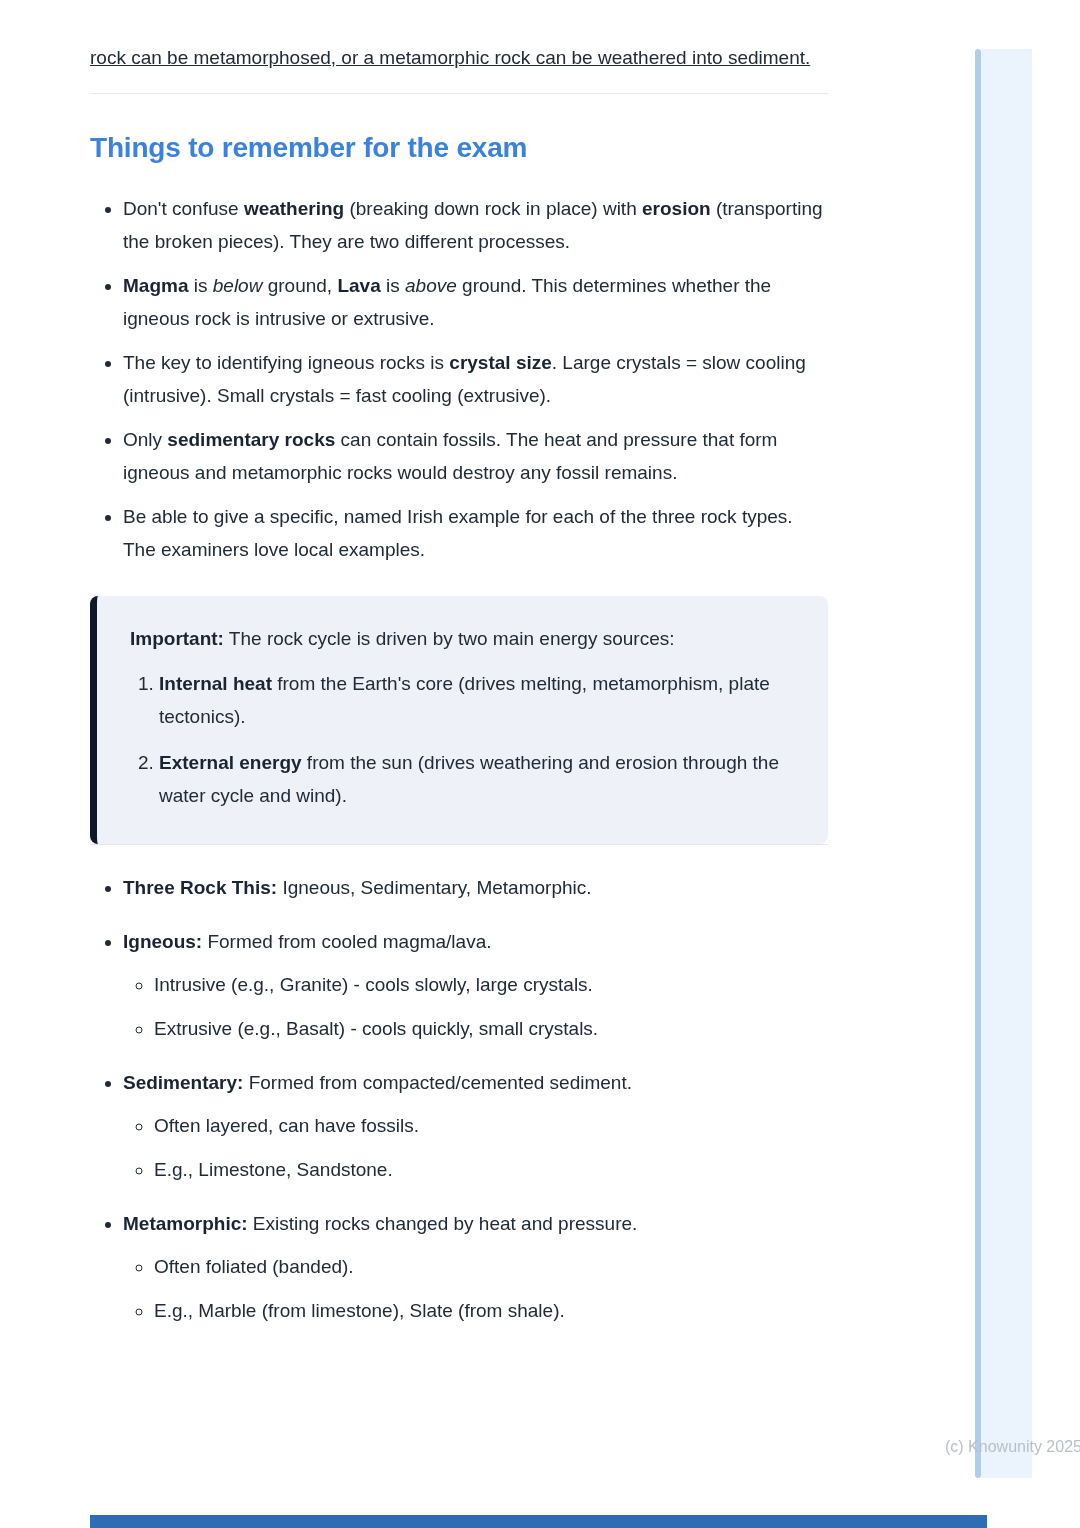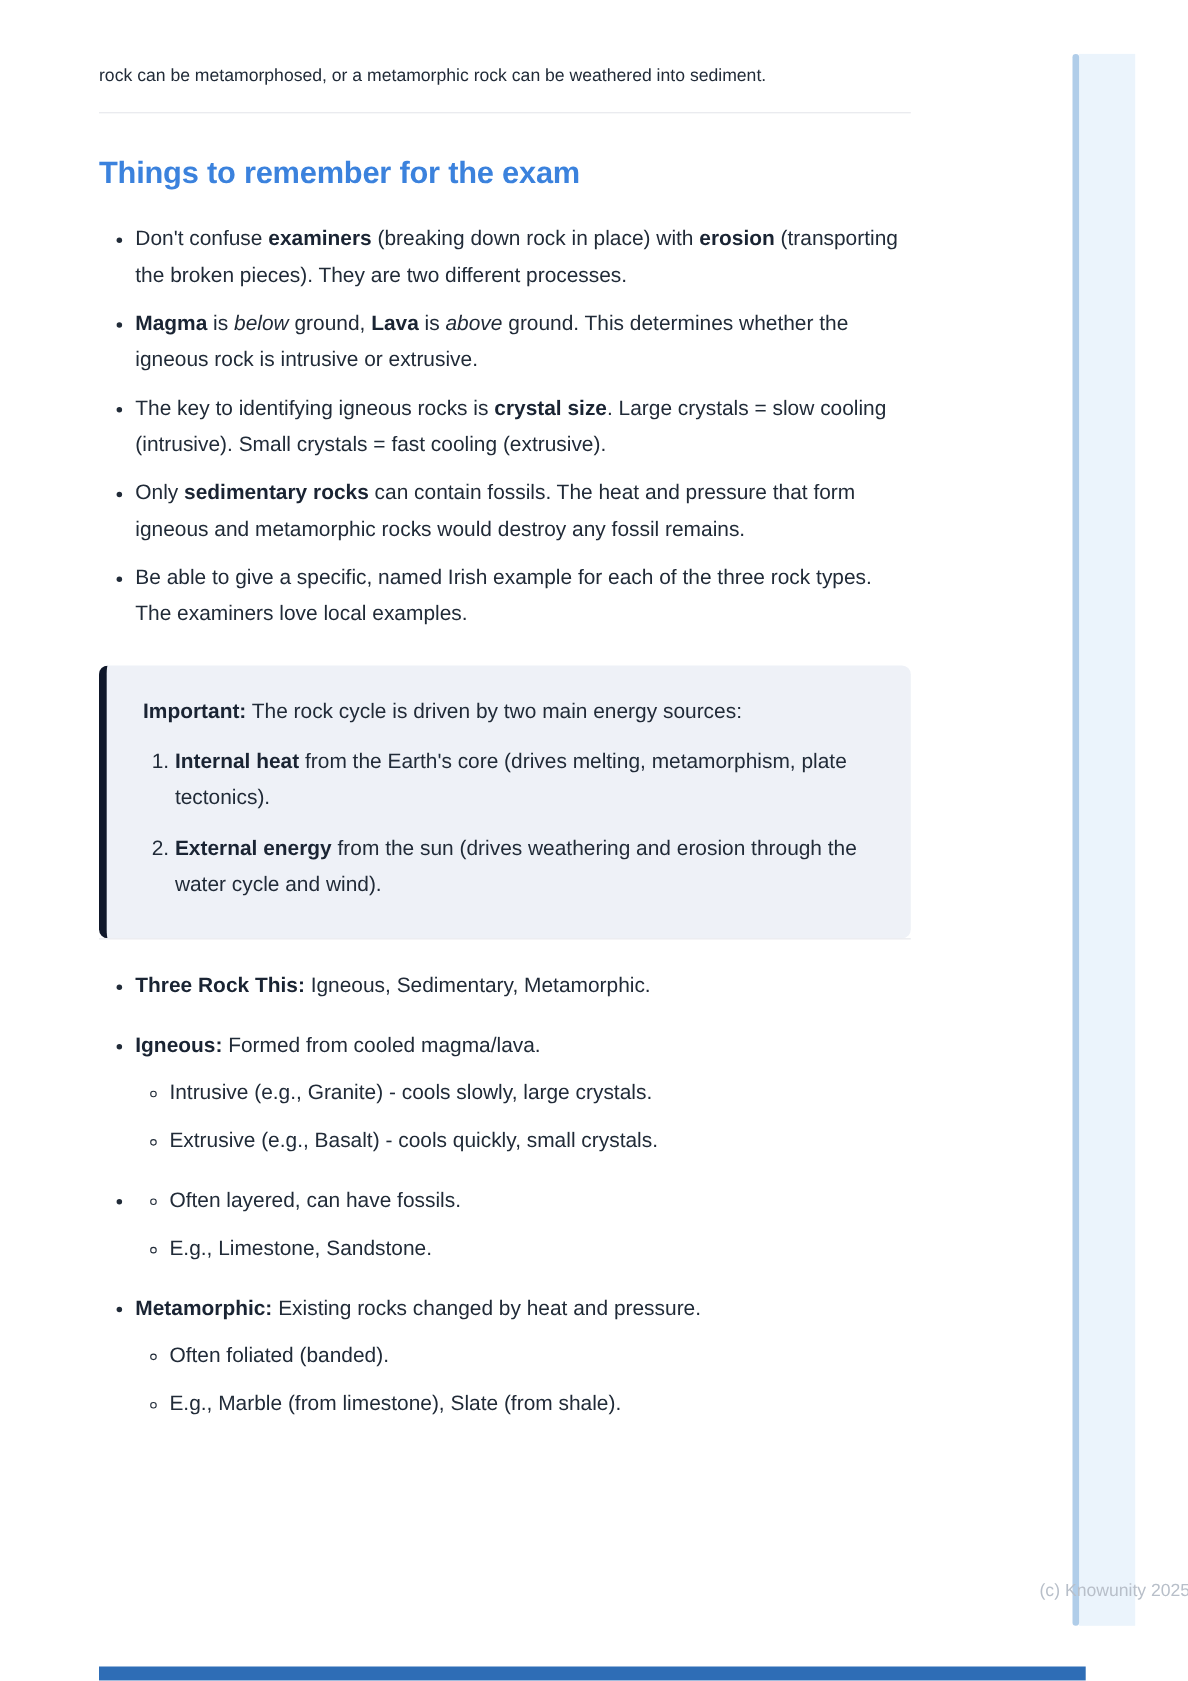--- a/index.html
+++ b/index.html
@@ -13,23 +13,24 @@
     font-family: "Liberation Sans", sans-serif;
     color: #212b38;
   }
   .content {
     position: absolute;
     left: 90px;
     top: 0;
     width: 738px;
   }
   .intro {
-    margin-top: 53px;
-    font-size: 16px;
+    margin-top: 41px;
+    font-size: 19px;
     line-height: 33px;
+    text-decoration: underline;
   }
   hr.divider {
     border: none;
     border-top: 1px solid #e5e7eb;
     margin: 0;
     width: 100%;
   }
   .hr1 { margin-top: 40px; }
   .hr2 { margin-top: 36px; }
   h2.section-heading {
@@ -127,21 +128,21 @@
 
   <div class="content">
 
     <p class="intro">rock can be metamorphosed, or a metamorphic rock can be weathered into sediment.</p>
 
     <hr class="divider hr1">
 
     <h2 class="section-heading">Things to remember for the exam</h2>
 
     <ul class="bullet-list">
-      <li><span>Don't confuse </span><strong>examiners</strong><span> (breaking down rock in place) with </span><strong>erosion</strong><span> (transporting the broken pieces). They are two different processes.</span></li>
+      <li><span>Don't confuse </span><strong>weathering</strong><span> (breaking down rock in place) with </span><strong>erosion</strong><span> (transporting the broken pieces). They are two different processes.</span></li>
       <li><strong>Magma</strong><span> is </span><em>below</em><span> ground, </span><strong>Lava</strong><span> is </span><em>above</em><span> ground. This determines whether the igneous rock is intrusive or extrusive.</span></li>
       <li><span>The key to identifying igneous rocks is </span><strong>crystal size</strong><span>. Large crystals = slow cooling (intrusive). Small crystals = fast cooling (extrusive).</span></li>
       <li><span>Only </span><strong>sedimentary rocks</strong><span> can contain fossils. The heat and pressure that form igneous and metamorphic rocks would destroy any fossil remains.</span></li>
       <li><span>Be able to give a specific, named Irish example for each of the three rock types. The examiners love local examples.</span></li>
     </ul>
 
     <div class="callout">
       <div><strong>Important:</strong><span> The rock cycle is driven by two main energy sources:</span></div>
       <ol>
         <li><strong>Internal heat</strong><span> from the Earth's core (drives melting, metamorphism, plate tectonics).</span></li>
@@ -157,20 +158,21 @@
         <span><strong>Three Rock This:</strong><span> Igneous, Sedimentary, Metamorphic.</span></span>
       </li>
       <li>
         <span><strong>Igneous:</strong><span> Formed from cooled magma/lava.</span></span>
         <ul class="sub-list">
           <li>Intrusive (e.g., Granite) - cools slowly, large crystals.</li>
           <li>Extrusive (e.g., Basalt) - cools quickly, small crystals.</li>
         </ul>
       </li>
       <li>
+        <span><strong>Sedimentary:</strong><span> Formed from compacted/cemented sediment.</span></span>
         <ul class="sub-list">
           <li>Often layered, can have fossils.</li>
           <li>E.g., Limestone, Sandstone.</li>
         </ul>
       </li>
       <li>
         <span><strong>Metamorphic:</strong><span> Existing rocks changed by heat and pressure.</span></span>
         <ul class="sub-list">
           <li>Often foliated (banded).</li>
           <li>E.g., Marble (from limestone), Slate (from shale).</li>

